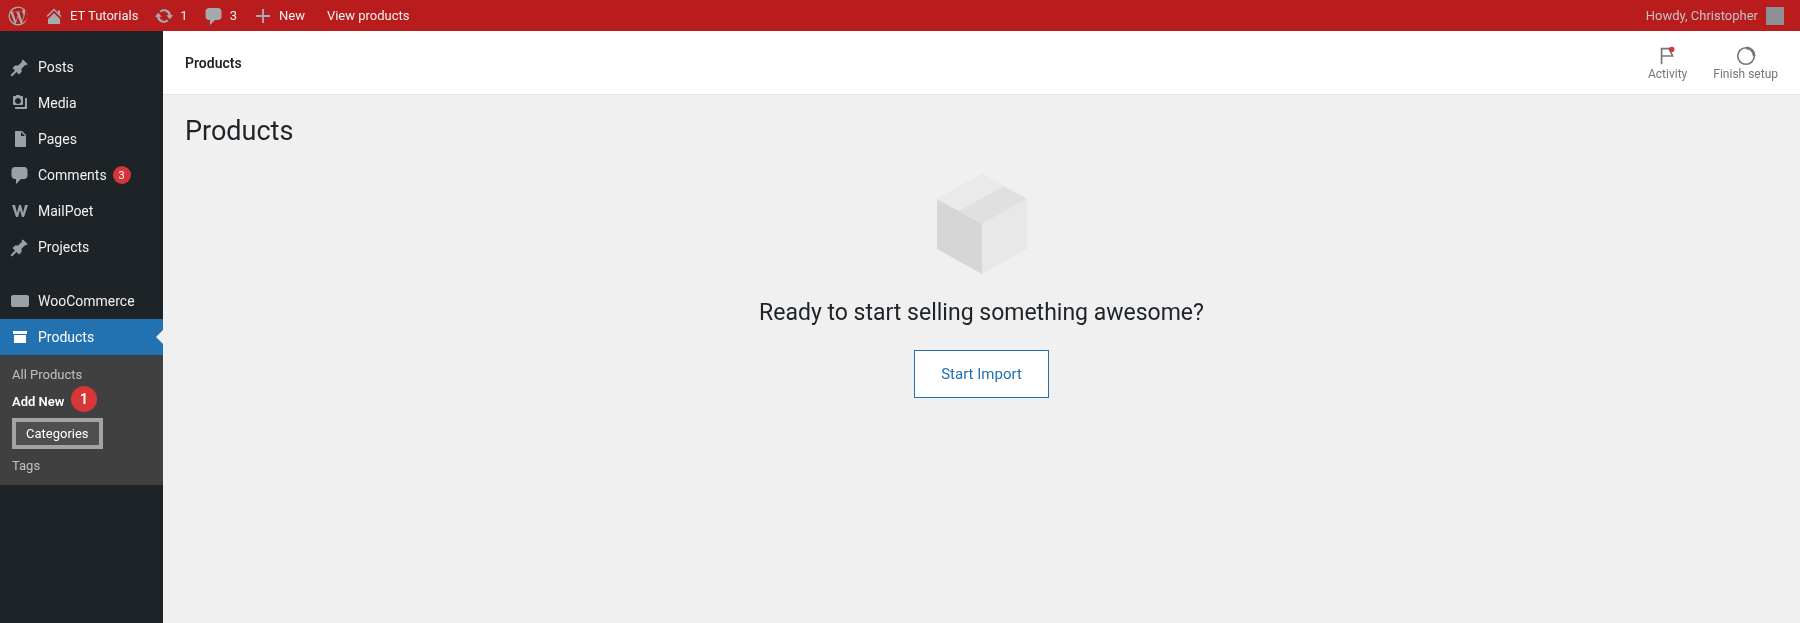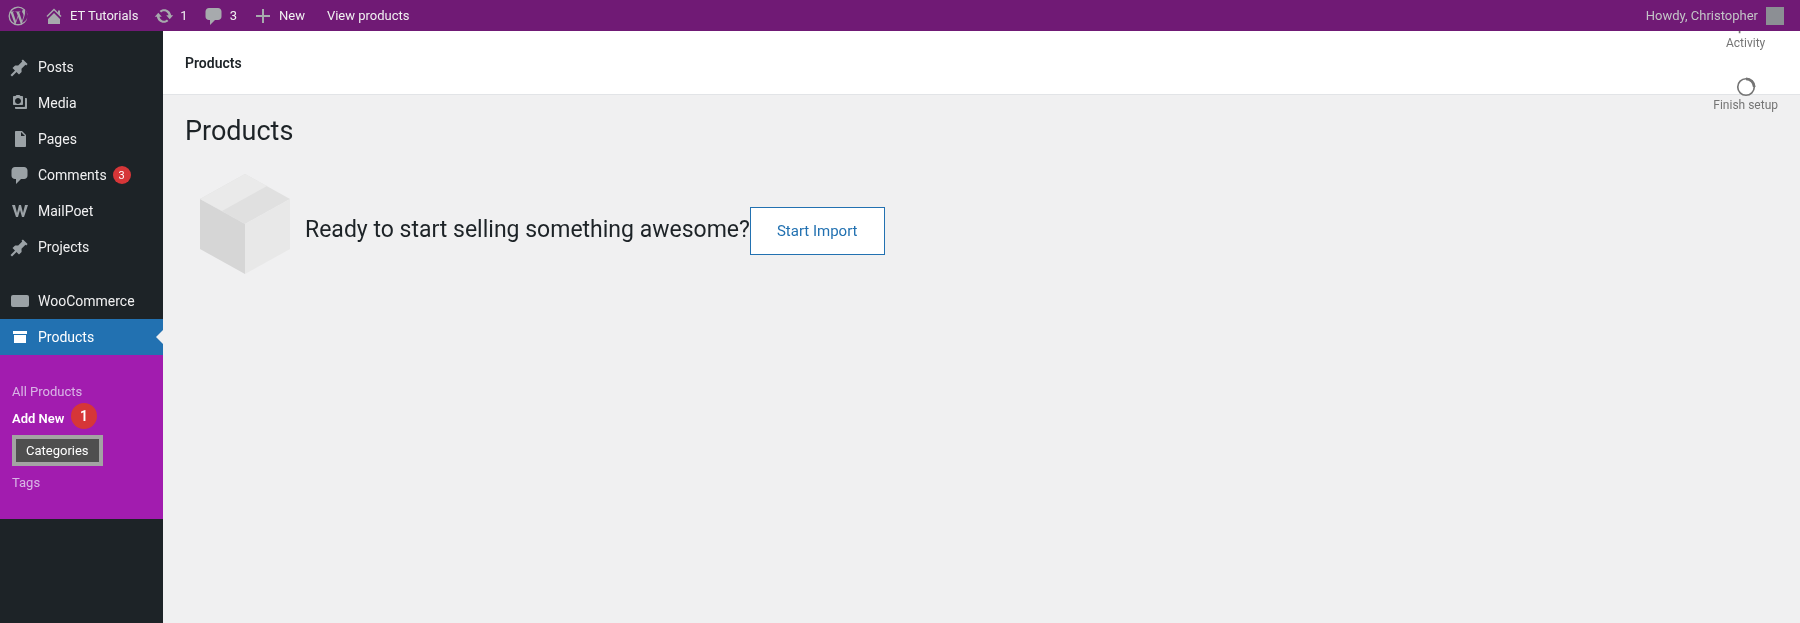--- a/index.html
+++ b/index.html
@@ -1,21 +1,21 @@
 <!DOCTYPE html>
 <html><head>
 <meta charset="utf-8">
 <style>
 * { margin: 0; padding: 0; box-sizing: border-box; font-family: -apple-system, BlinkMacSystemFont, "Segoe UI", Roboto, sans-serif; }
 html, body { width: 1800px; height: 623px; overflow: hidden; background: #f0f0f1; }
 
 
 .adminbar {
   position: fixed; top: 0; left: 0; right: 0; height: 31px;
-  background: #701a75; color: #c3c4c7; display: flex; align-items: center;
+  background: #b91c1c; color: #c3c4c7; display: flex; align-items: center;
   font-size: 13px; z-index: 100;
 }
 .adminbar-left { display: flex; align-items: center; height: 100%; }
 .adminbar-right { margin-left: auto; display: flex; align-items: center; padding-right: 8px; height: 100%; }
 .adminbar-item {
   display: flex; align-items: center; padding: 0 8px; height: 100%;
   color: #c3c4c7; cursor: pointer;
 }
 .adminbar-item svg { width: 20px; height: 20px; fill: #a7aaad; }
 .adminbar-item .ab-label { margin-left: 6px; color: #f0f0f1; }
@@ -38,21 +38,21 @@
 .menu-item .label { margin-left: 8px; }
 .menu-sep { height: 18px; }
 .menu-item.current {
   background: #2271b1; color: #fff;
 }
 .menu-item.current .icon svg { fill: #fff; }
 .menu-item.current::after {
   content: ""; position: absolute; right: -1px; top: 50%; transform: translateY(-50%);
   border: 8px solid transparent; border-right-color: #f0f0f1;
 }
-.submenu { background: #a21caf; padding: 23px 0; }
+.submenu { background: #404040; padding: 6px 0; }
 .submenu-item {
   display: block; padding: 6px 12px; font-size: 13px; color: rgba(240,246,252,.7);
   cursor: pointer;
 }
 .submenu-item.cur { color: #fff; font-weight: 600; }
 .submenu-item.highlighted {
   background: #4f4f4f; color: #fff; border: 4px solid #a3a3a3; padding: 4px 10px; display: inline-block; margin-left: 6px;
 }
 .badge {
   display: inline-flex; min-width: 18px; height: 18px; padding: 0 5px;
@@ -68,34 +68,34 @@
 
 .content {
   position: absolute; top: 31px; left: 163px; right: 0; bottom: 0;
   background: #f0f0f1;
 }
 .content-header {
   background: #fff; height: 64px; display: flex; align-items: center;
   padding: 0 22px; border-bottom: 1px solid #e2e4e7;
 }
 .content-header .title { font-size: 14px; font-weight: 600; color: #1d2327; }
-.header-actions { margin-left: auto; display: flex; gap: 26px; flex-direction: column; }
+.header-actions { margin-left: auto; display: flex; gap: 26px; }
 .header-action {
   display: flex; flex-direction: column; align-items: center;
   color: #757575; font-size: 12px; cursor: pointer;
 }
 .header-action svg { width: 22px; height: 22px; fill: none; stroke: #757575; stroke-width: 1.8; }
 .header-action .dot { fill: #d63638; stroke: none; }
 
 .page-body { padding: 20px 22px; }
 .page-body h1 { font-size: 27px; font-weight: 400; color: #1d2327; margin-bottom: 12px; }
 
 .empty-state {
   text-align: center; margin-top: 10px;
-  display: flex; flex-direction: row; align-items: center;
+  display: flex; flex-direction: column; align-items: center;
 }
 .empty-state svg.box-illustration { width: 120px; height: 120px; }
 .empty-state h2 {
   font-size: 23px; font-weight: 400; color: #1d2327; margin-top: 20px;
 }
 .empty-state .buttons { margin-top: 24px; display: flex; gap: 12px; }
 .btn {
   padding: 14px 26px; font-size: 15px; border: 1px solid transparent; cursor: pointer;
 }
 .btn-primary { background: #bb77ae; color: #fff; border-color: #a36597; }

